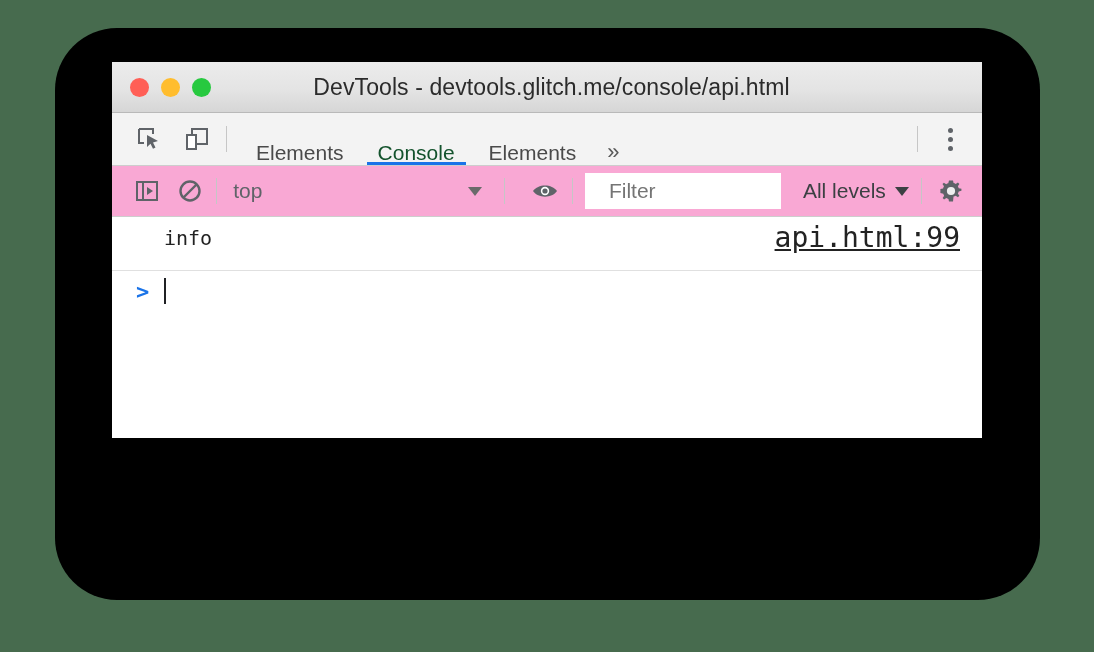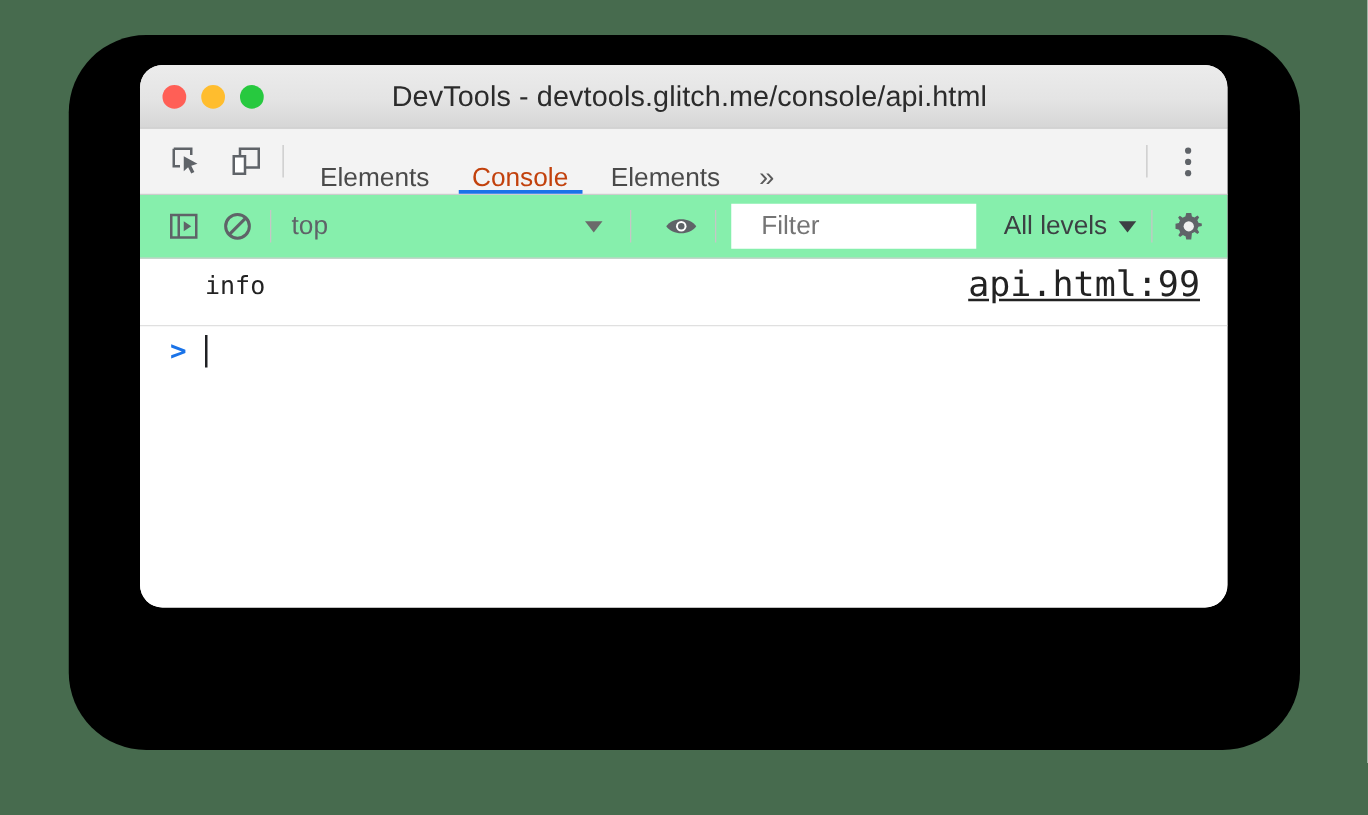--- a/index.html
+++ b/index.html
@@ -22,25 +22,25 @@
     width: 985px;
     height: 572px;
     background: #000000;
     border-radius: 62px;
   }
 
   
   #window {
     position: absolute;
     left: 112px;
-    top: 52px;
+    top: 62px;
     width: 870px;
-    height: 434px;
+    height: 376px;
     background: #ffffff;
-    border-radius: 18px;
+    border-radius: 0;
     overflow: hidden;
     box-shadow: 0 2px 6px rgba(0,0,0,0.35);
   }
 
   
   #titlebar {
     position: relative;
     height: 50px;
     background: linear-gradient(to bottom, #ececec 0%, #e4e4e4 55%, #d6d6d6 100%);
     border-bottom: 1px solid #b9b9b9;
@@ -98,21 +98,21 @@
   .tab {
     position: relative;
     height: 52px;
     padding: 0 17px;
     display: flex;
     align-items: flex-end;
     font-size: 21px;
     color: #4a4a4a;
     white-space: nowrap;
   }
-  .tab.active { color: #c2410c; }
+  .tab.active { color: #14532d; }
   .tab.active::after {
     content: "";
     position: absolute;
     left: 6px;
     right: 6px;
     bottom: 0;
     height: 3px;
     background: #1a73e8;
   }
   .tab.overflow { font-size: 22px; color: #5a5a5a; padding: 0 14px; }
@@ -132,21 +132,21 @@
     height: 5px;
     border-radius: 50%;
     background: #5f6368;
     display: block;
   }
 
   
   #consolebar {
     position: relative;
     height: 50px;
-    background: #86efac;
+    background: #f9a8d4;
     border-bottom: 1px solid #cdcdcd;
     display: flex;
     align-items: center;
   }
   .cbicon {
     width: 34px;
     height: 34px;
     display: flex;
     align-items: center;
     justify-content: center;

